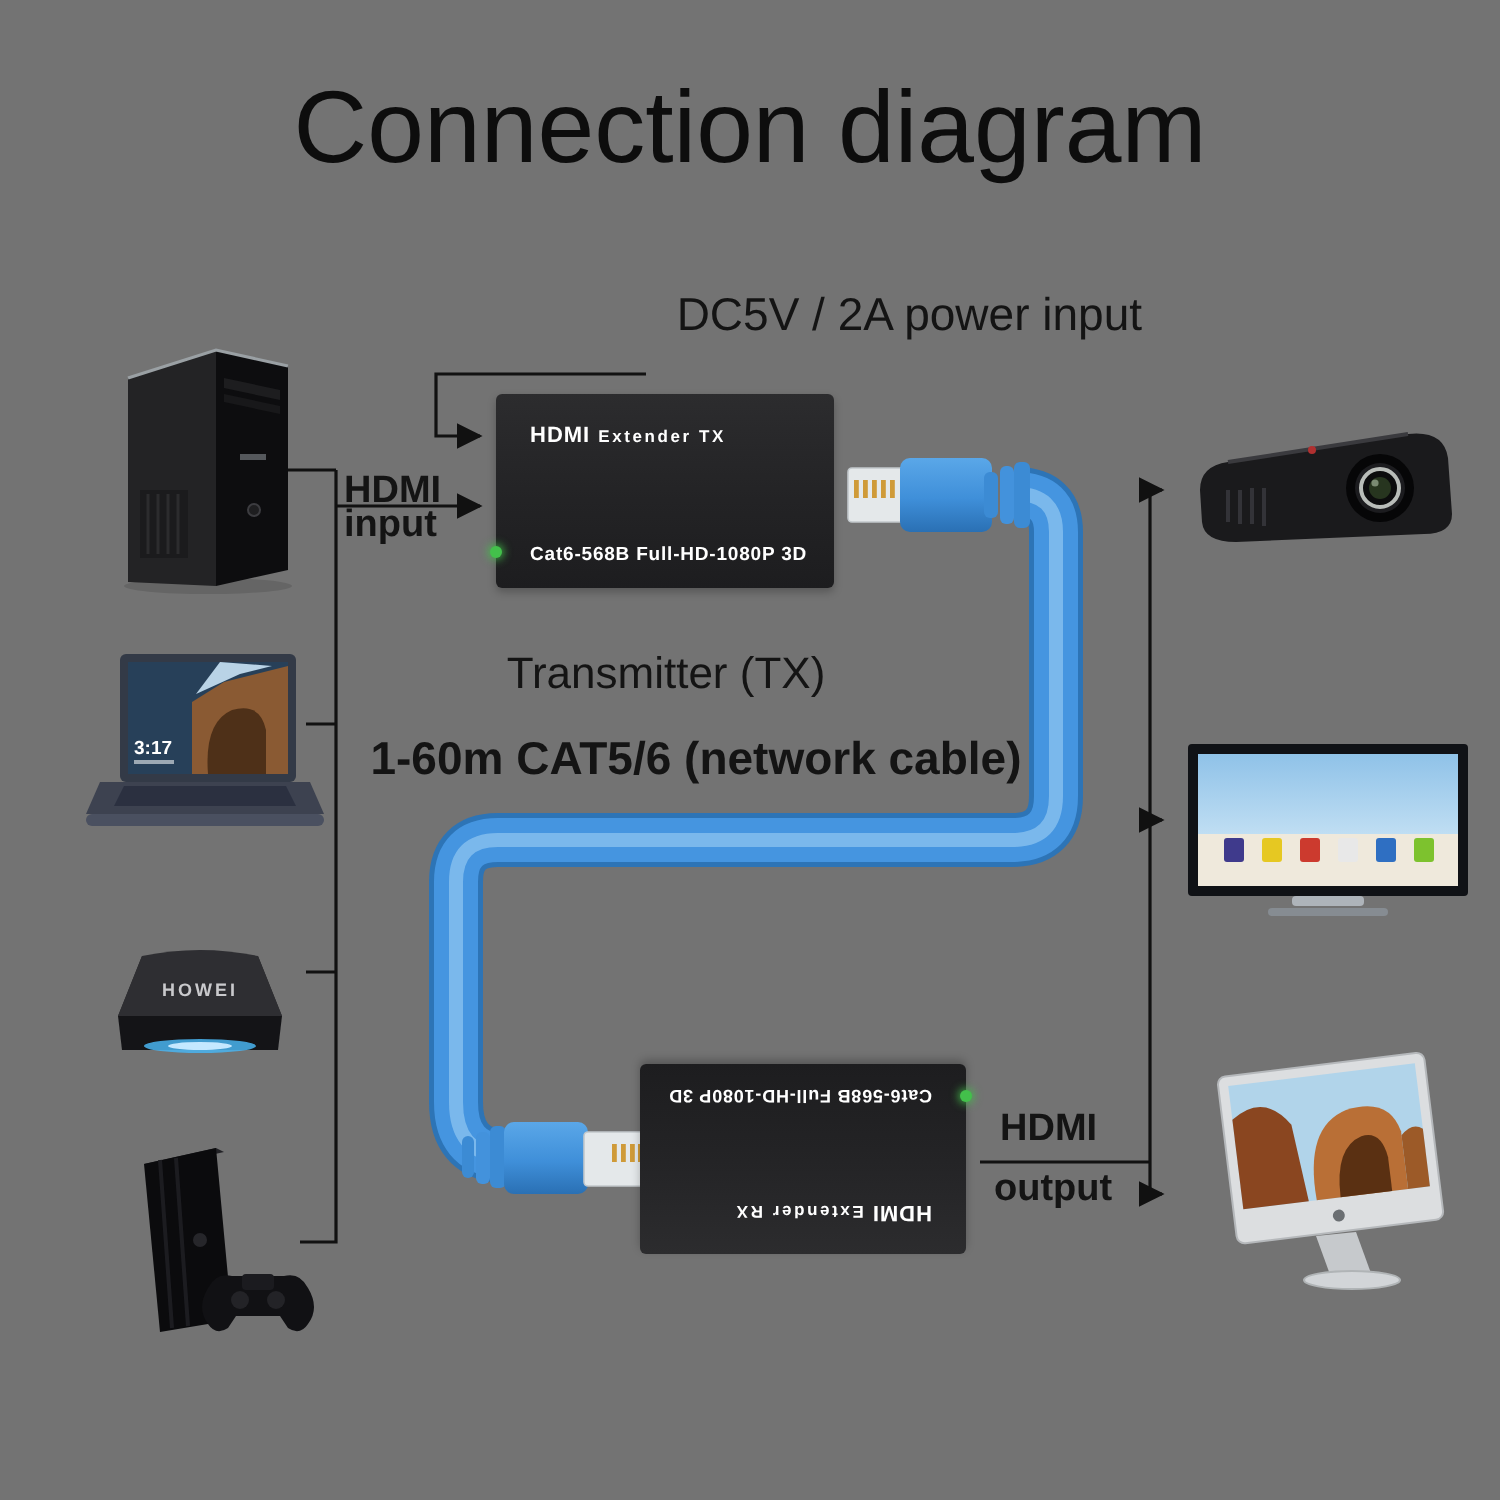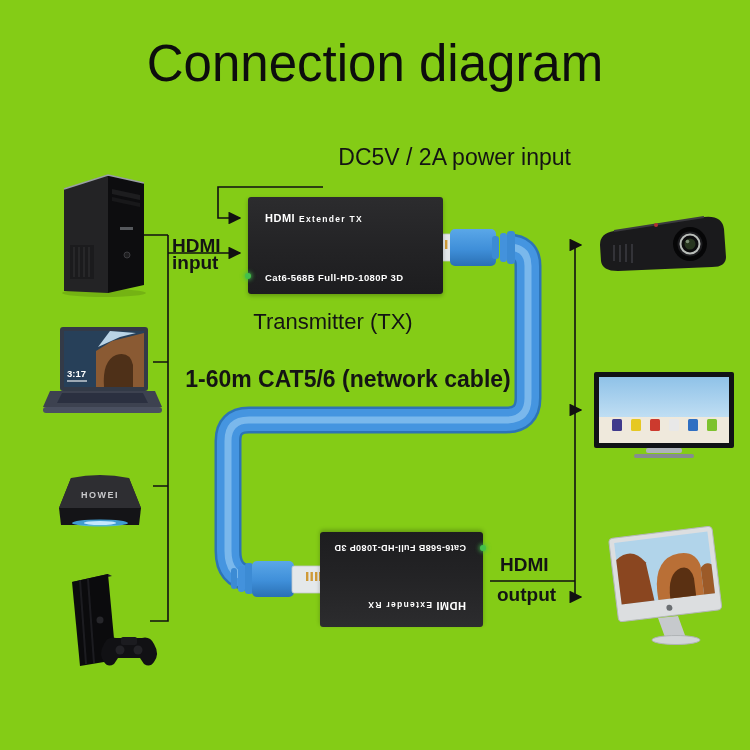--- a/index.html
+++ b/index.html
@@ -1,35 +1,35 @@
 <!DOCTYPE html>
 <html><head>
 <meta charset="utf-8">
 <style>
   html,body{margin:0;padding:0;background:#fff;}
-  #page{position:relative;width:750px;height:750px;background:#84cc16;overflow:hidden;
+  #page{position:relative;width:750px;height:750px;background:#737373;overflow:hidden;
         font-family:"Liberation Sans", sans-serif;color:#111;}
   .abs{position:absolute;}
   .title{top:34px;left:0;width:750px;text-align:center;font-size:51px;font-weight:400;
          letter-spacing:0px;color:#0d0d0d;}
   .lbl{color:#141414;}
   .power-lbl{top:144px;left:171px;width:400px;text-align:right;font-size:23px;font-weight:500;}
   .io-lbl{font-size:19px;font-weight:600;}
   .hdmi-in-1{top:235px;left:172px;}
   .hdmi-in-2{top:252px;left:172px;}
   .hdmi-out-1{top:554px;left:500px;}
   .hdmi-out-2{top:584px;left:497px;}
   .caption{font-size:22px;font-weight:500;text-align:center;}
-  .tx-caption{top:309px;left:233px;width:200px;}
+  .tx-caption{top:324px;left:233px;width:200px;}
   .rx-caption{top:662px;left:302px;width:200px;}
   .cable-lbl{top:366px;left:172px;width:352px;text-align:center;font-size:23px;font-weight:700;}
   
   .extbox{position:absolute;background:linear-gradient(180deg,#2c2c2e 0%,#232325 55%,#1d1d1f 100%);
           border-radius:3px;box-shadow:0 2px 4px rgba(0,0,0,0.25);}
-  .tx-box{left:248px;top:197px;width:169px;height:97px;padding-left:26px;}
+  .tx-box{left:248px;top:197px;width:169px;height:97px;}
   .rx-box{left:320px;top:532px;width:163px;height:95px;transform:rotate(180deg);}
   .brandrow{position:absolute;top:11px;left:17px;white-space:nowrap;color:#fff;}
   .brand{font-size:11px;font-weight:bold;letter-spacing:0.5px;}
   .model{font-size:8.5px;font-weight:bold;letter-spacing:1.3px;margin-left:4px;}
   .spec{position:absolute;bottom:11px;left:17px;color:#fff;font-size:9.5px;font-weight:bold;
         letter-spacing:0.4px;white-space:nowrap;}
   .rx-box .spec{font-size:9px;}
   .led{position:absolute;left:-3px;top:76px;width:6px;height:6px;border-radius:50%;
        background:#43c04b;box-shadow:0 0 4px 1px rgba(67,192,75,0.8);}
   svg{display:block;}

